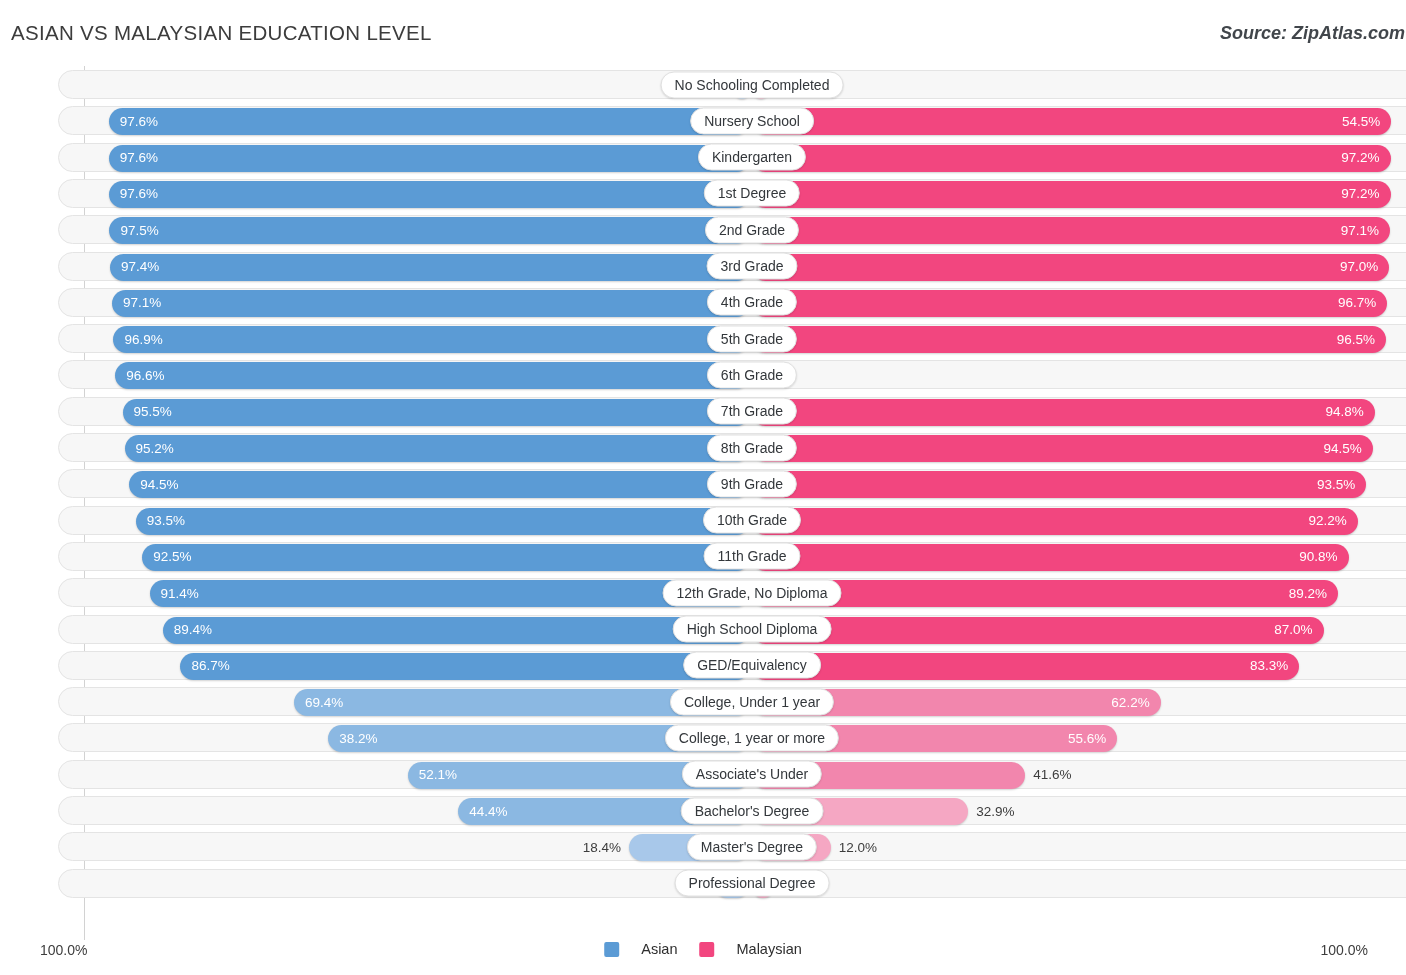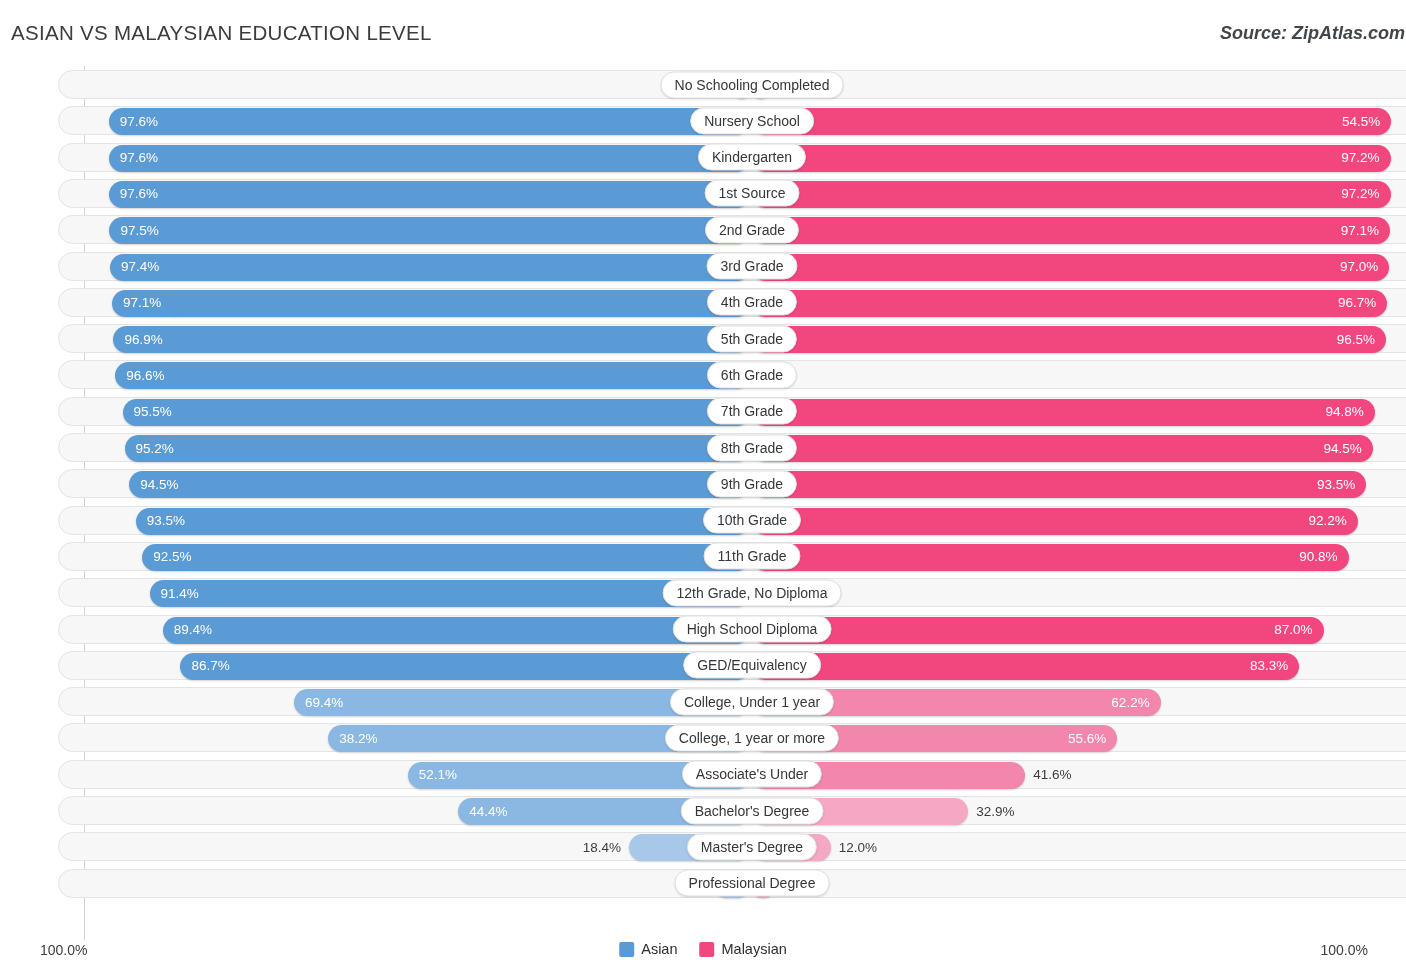--- a/index.html
+++ b/index.html
@@ -153,21 +153,21 @@
     top: 7px;
     transform: translateX(-50%);
     display: flex;
     align-items: center;
     gap: 22px;
     white-space: nowrap;
   }
   .legend-item {
     display: flex;
     align-items: center;
-    gap: 7px;
+    gap: 22px;
   }
   .legend-swatch {
     width: 15px;
     height: 15px;
     border-radius: 2px;
     display: inline-block;
   }
   .legend-text {
     font-size: 14.5px;
     color: #2e2e2e;
@@ -220,21 +220,21 @@
         </div>
       </div>
       <div class="row" style="top: 112.9px;">
         <div class="row-inner">
           <div class="bar bar-left" style="width: 641.232px; background: rgb(91, 155, 213);">
             <span class="bar-val val-in">97.6%</span>
           </div>
           <div class="bar bar-right" style="width: 638.604px; background: rgb(242, 70, 127);">
             <span class="bar-val val-in">97.2%</span>
           </div>
-          <div class="cat-label">1st Source</div>
+          <div class="cat-label">1st Degree</div>
         </div>
       </div>
       <div class="row" style="top: 149.2px;">
         <div class="row-inner">
           <div class="bar bar-left" style="width: 640.575px; background: rgb(91, 155, 213);">
             <span class="bar-val val-in">97.5%</span>
           </div>
           <div class="bar bar-right" style="width: 637.947px; background: rgb(242, 70, 127);">
             <span class="bar-val val-in">97.1%</span>
           </div>
@@ -334,20 +334,23 @@
           <div class="bar bar-right" style="width: 596.556px; background: rgb(242, 70, 127);">
             <span class="bar-val val-in">90.8%</span>
           </div>
           <div class="cat-label">11th Grade</div>
         </div>
       </div>
       <div class="row" style="top: 512.2px;">
         <div class="row-inner">
           <div class="bar bar-left" style="width: 600.498px; background: rgb(91, 155, 213);">
             <span class="bar-val val-in">91.4%</span>
+          </div>
+          <div class="bar bar-right" style="width: 586.044px; background: rgb(242, 70, 127);">
+            <span class="bar-val val-in">89.2%</span>
           </div>
           <div class="cat-label">12th Grade, No Diploma</div>
         </div>
       </div>
       <div class="row" style="top: 548.5px;">
         <div class="row-inner">
           <div class="bar bar-left" style="width: 587.358px; background: rgb(91, 155, 213);">
             <span class="bar-val val-in">89.4%</span>
           </div>
           <div class="bar bar-right" style="width: 571.59px; background: rgb(242, 70, 127);">

